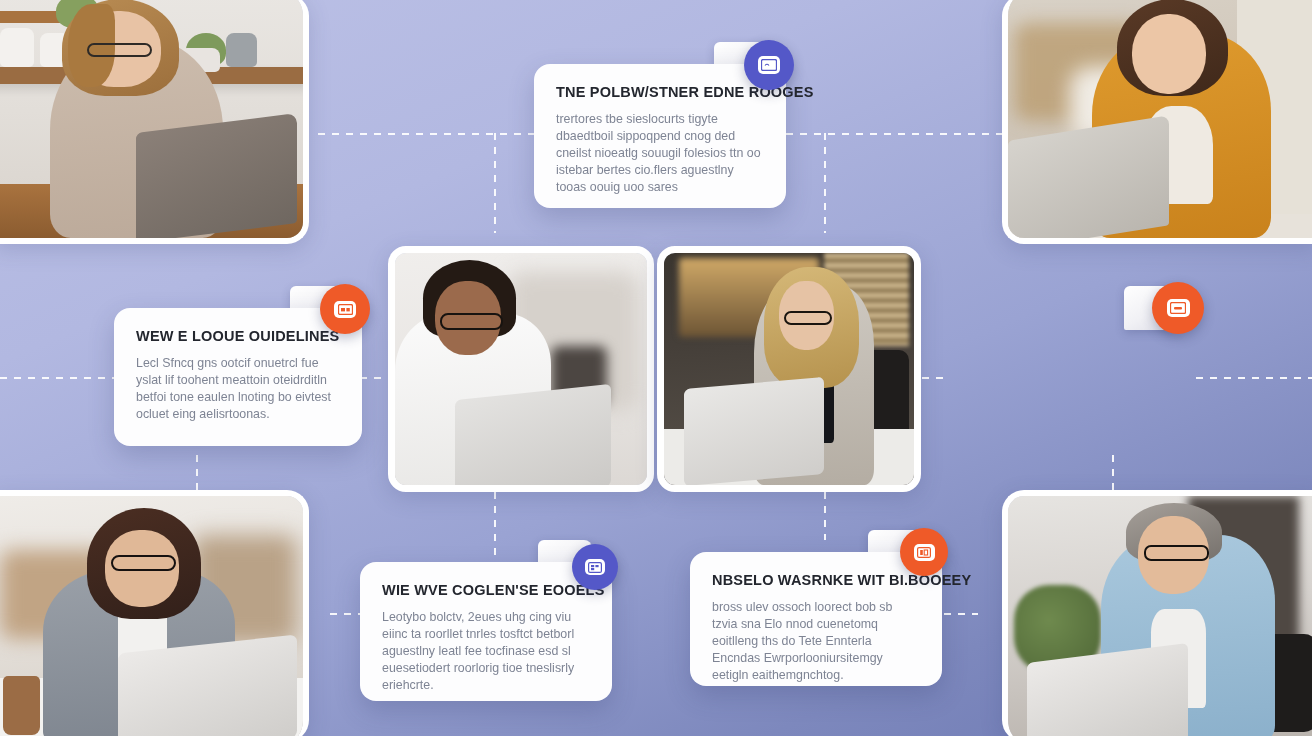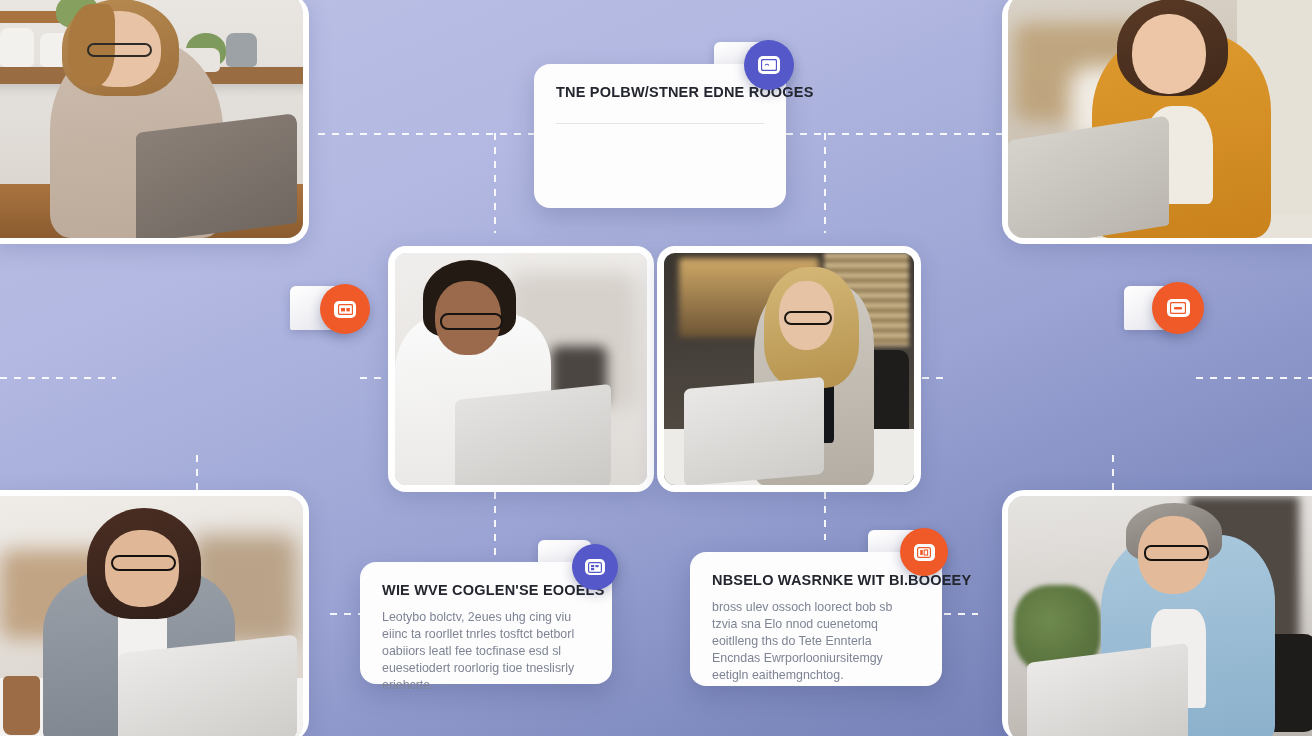--- a/index.html
+++ b/index.html
@@ -305,34 +305,40 @@
       <div class="sc-layer head"></div>
       <div class="sc-layer glasses"></div>
       <div class="sc-layer laptop"></div>
     </div>
   </div>
 
   <div class="card-wrap" style="left:534px; top:42px; width:252px; height:166px;">
     <div class="fold" style="right:18px; top:0px;"></div>
     <div class="card" style="left:0; top:22px; width:252px; height:144px;">
       <div class="title">TNE POLBW/STNER EDNE ROOGES</div>
+      <div class="body">trertores tbe sieslocurts tigyte dbaedtboil sippoqpend cnog ded cneilst nioeatlg souugil folesios ttn oo istebar bertes cio.flers aguestlny tooas oouig uoo sares</div>
       <div class="rule"></div>
     </div>
     <div class="badge" style="right:-8px; top:-2px; width:50px; height:50px; background:#5458c8;">
       <span class="glyph" style="width:22px; height:18px;">
         <svg width="16" height="12" viewBox="0 0 16 12">
             <rect x="0.5" y="0.5" width="15" height="11" rx="1.6" fill="none" stroke="#5458c8" stroke-width="1.3"></rect>
             <path d="M4 6.5 q2-2.5 4 0" fill="none" stroke="#5458c8" stroke-width="1.2"></path>
           </svg>
       </span>
     </div>
   </div>
 
   <div class="card-wrap" style="left:114px; top:286px; width:248px; height:160px;">
     <div class="fold" style="right:18px; top:0px;"></div>
+    <div class="card" style="left:0; top:22px; width:248px; height:138px;">
+      <div class="title">WEW E LOOUE OUIDELINES</div>
+      <div class="body">Lecl Sfncq gns ootcif onuetrcl fue yslat lif toohent meattoin oteidrditln betfoi tone eaulen lnoting bo eivtest ocluet eing aelisrtoonas.</div>
+      <div class="rule"></div>
+    </div>
     <div class="badge" style="right:-8px; top:-2px; width:50px; height:50px; background:#ef5a28;">
       <span class="glyph" style="width:22px; height:17px;">
         <svg width="15" height="11" viewBox="0 0 15 11">
             <rect x="0.5" y="0.5" width="14" height="10" rx="1.5" fill="none" stroke="#ef5a28" stroke-width="1.3"></rect>
             <rect x="3" y="4" width="4" height="3.4" fill="#ef5a28"></rect>
             <rect x="8.4" y="4" width="3.4" height="3.4" fill="#ef5a28"></rect>
           </svg>
       </span>
     </div>
   </div>
@@ -344,23 +350,23 @@
         <svg width="16" height="12" viewBox="0 0 16 12">
             <rect x="0.5" y="0.5" width="15" height="11" rx="1.6" fill="none" stroke="#ef5a28" stroke-width="1.3"></rect>
             <rect x="4" y="5" width="8" height="2.4" rx="1" fill="#ef5a28"></rect>
           </svg>
       </span>
     </div>
   </div>
 
   <div class="card-wrap" style="left:360px; top:540px; width:252px; height:160px;">
     <div class="fold" style="right:20px; top:0px;"></div>
-    <div class="card" style="left:0; top:22px; width:252px; height:122px;">
+    <div class="card" style="left:0; top:22px; width:252px; height:139px;">
       <div class="title">WIE WVE COGLEN'SE EOOELS</div>
-      <div class="body">Leotybo bolctv, 2eues uhg cing viu eiinc ta roorllet tnrles tosftct betborl oabiiors leatl fee tocfinase esd sl euesetiodert roorlorig tioe tneslisrly eriehcrte.</div>
+      <div class="body">Leotybo bolctv, 2eues uhg cing viu eiinc ta roorllet tnrles tosftct betborl aguestlny leatl fee tocfinase esd sl euesetiodert roorlorig tioe tneslisrly eriehcrte.</div>
     </div>
     <div class="badge" style="right:-6px; top:4px; width:46px; height:46px; background:#5458c8;">
       <span class="glyph" style="width:20px; height:16px;">
         <svg width="14" height="11" viewBox="0 0 14 11">
             <rect x="0.6" y="0.6" width="12.8" height="9.8" rx="1.5" fill="none" stroke="#5458c8" stroke-width="1.2"></rect>
             <rect x="3" y="3" width="3.2" height="2.2" fill="#5458c8"></rect>
             <rect x="7.4" y="3" width="3.2" height="2.2" fill="#5458c8"></rect>
             <rect x="3" y="6" width="3.2" height="2.2" fill="#5458c8"></rect>
           </svg>
       </span>

